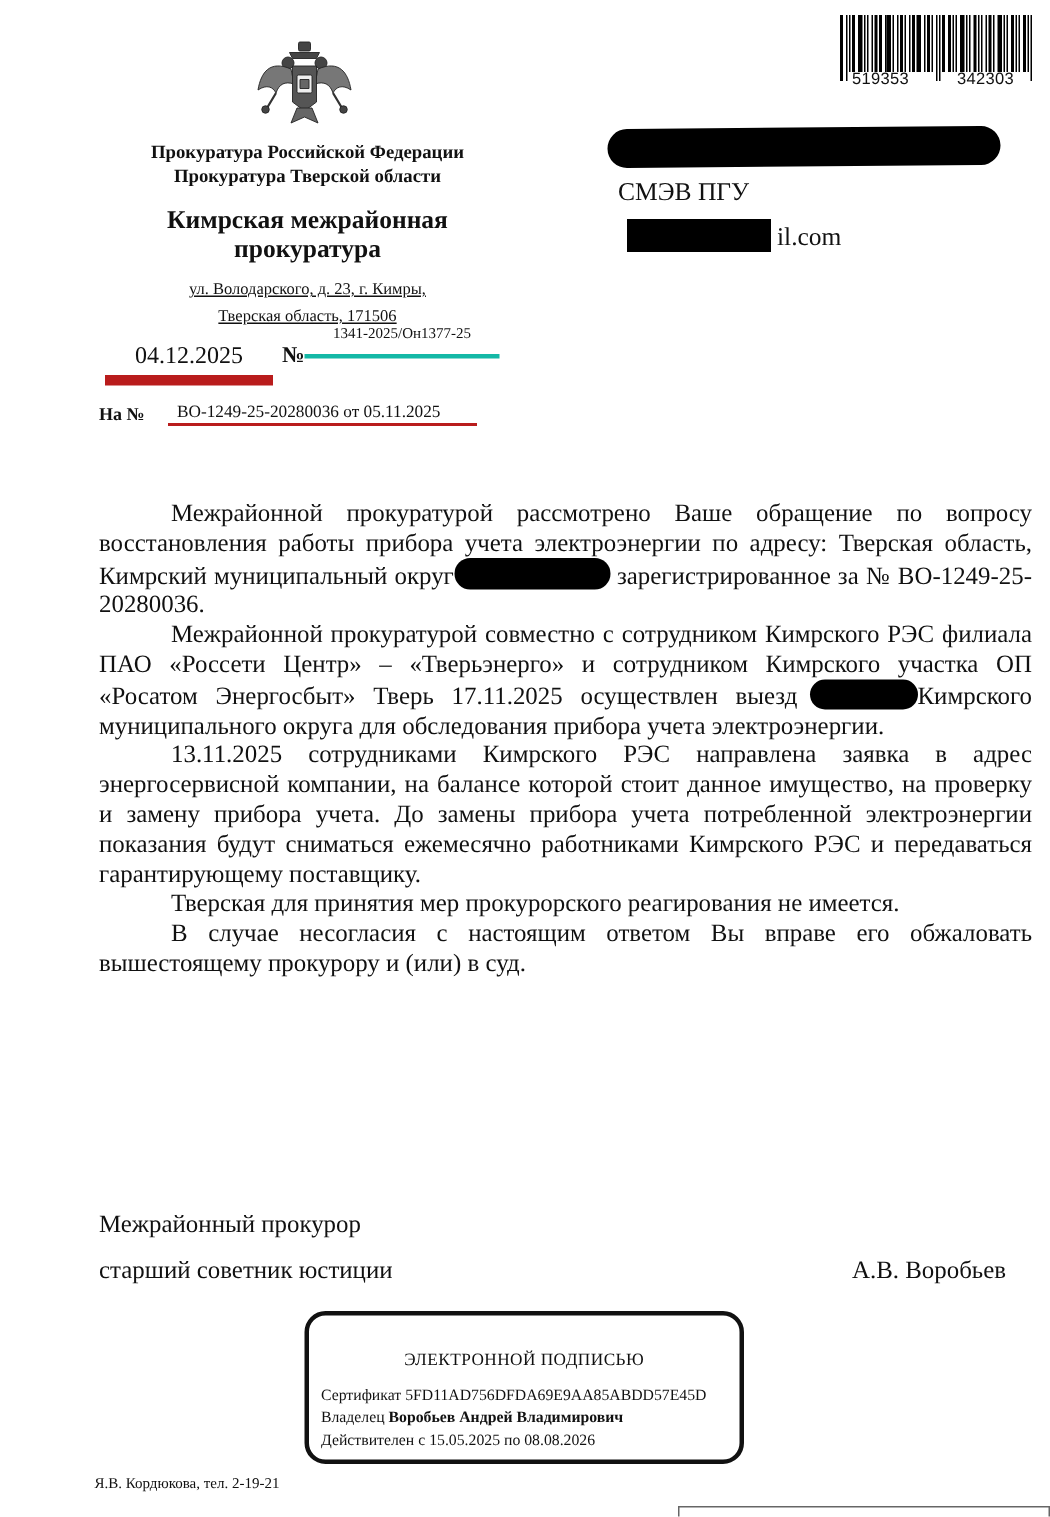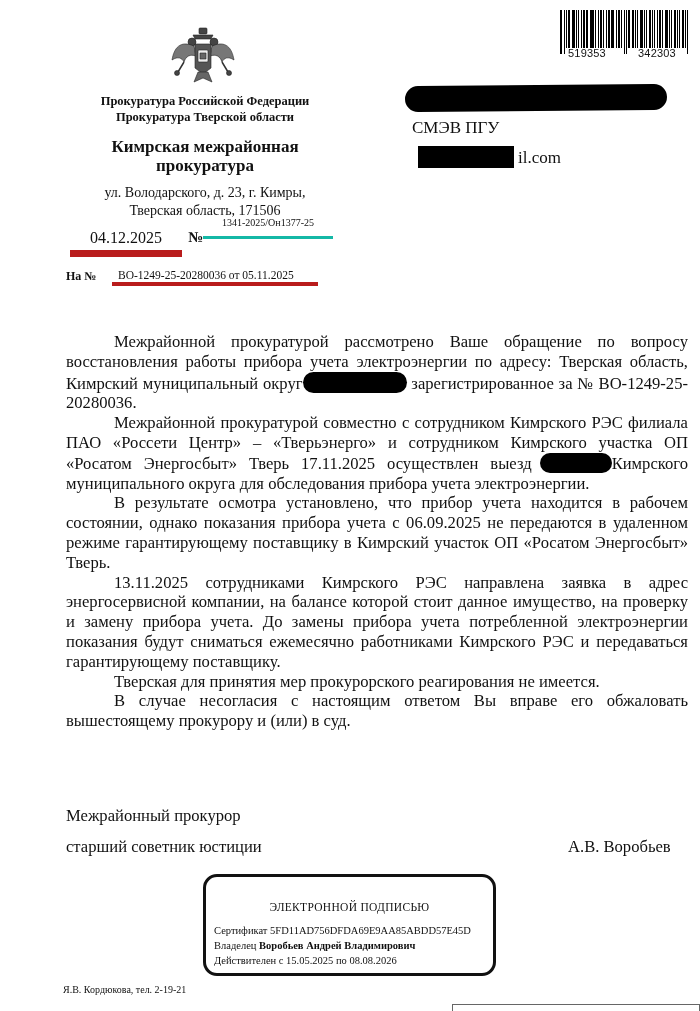--- a/index.html
+++ b/index.html
@@ -6,28 +6,28 @@
   html, body { width: 700px; height: 1011px; background: #ffffff; overflow: hidden; }
   body { position: relative; font-family: "Liberation Serif", "DejaVu Serif", serif; color: #111; }
 
   .abs { position: absolute; }
 
   
   .emblem { left: 168px; top: 26px; width: 70px; height: 62px; }
 
   .org-line { left: 60px; width: 290px; text-align: center; font-weight: bold; font-size: 12.5px; }
   .org-main { left: 60px; width: 290px; text-align: center; font-weight: bold; font-size: 17px; line-height: 19px; top: 137px; }
-  .org-addr { left: 60px; width: 290px; text-align: center; font-size: 14px; line-height: 18px; top: 184px; }
+  .org-addr { left: 60px; width: 290px; text-align: center; font-size: 11px; line-height: 18px; top: 184px; text-decoration: underline; }
 
   .date-field { left: 70px; top: 229px; width: 112px; font-size: 16px; text-align: center; border-bottom: 7px solid #b91c1c; padding-bottom: 3px; }
   .num-sign { left: 188px; top: 229px; font-size: 15px; font-weight: bold; }
   .num-field { left: 203px; top: 217px; width: 130px; font-size: 10px; text-align: center; border-bottom: 3px solid #14b8a6; padding-bottom: 8px; }
 
   .ref-label { left: 66px; top: 269px; font-size: 12px; font-weight: bold; }
-  .ref-field { left: 112px; top: 269px; width: 206px; font-size: 11.5px; border-bottom: 4px solid #b91c1c; padding: 0 0 1px 6px; }
+  .ref-field { left: 112px; top: 269px; width: 206px; font-size: 11.5px; border-bottom: 2px solid #b91c1c; padding: 0 0 1px 6px; }
 
   
   .barcode { left: 560px; top: 10px; width: 130px; height: 38px; display: flex; align-items: stretch; }
   .barcode span { display: block; background: #000; height: 100%; }
   .barcode-num { top: 47px; font-family: Liberation Sans, sans-serif; font-size: 11px; letter-spacing: 0.2px; }
 
   
   .redact-stroke { left: 405px; top: 85px; width: 262px; height: 26px; background: #000; border-radius: 14px; transform: rotate(-0.5deg); }
   .recipient-name { left: 412px; top: 118px; font-size: 17px; }
   .recipient-email { left: 412px; top: 148px; font-size: 17px; }
@@ -155,21 +155,20 @@
 <div class="abs redact-stroke"></div>
 <div class="abs recipient-name">СМЭВ ПГУ</div>
 <div class="abs recipient-email">
   <span style="display:inline-block;width:106px;"></span><span>il.com</span>
 </div>
 <div class="abs redact-box-email"></div>
 
 <div class="abs body-text">
   <p><span>Межрайонной прокуратурой рассмотрено Ваше обращение по вопросу восстановления работы прибора учета электроэнергии по адресу: Тверская область, Кимрский муниципальный округ</span><span class="redact-inline" style="width:104px;height:21px;"></span><span> зарегистрированное за № ВО-1249-25-20280036.</span></p>
   <p><span>Межрайонной прокуратурой совместно с сотрудником Кимрского РЭС филиала ПАО «Россети Центр» – «Тверьэнерго» и сотрудником Кимрского участка ОП «Росатом Энергосбыт» Тверь 17.11.2025 осуществлен выезд в д. </span><span class="redact-inline" style="width:72px;height:20px;margin-left:-48px;"></span><span>Кимрского муниципального округа для обследования прибора учета электроэнергии.</span></p>
-  <p>В результате осмотра установлено, что прибор учета находится в рабочем состоянии, однако показания прибора учета с 06.09.2025 не передаются в удаленном режиме гарантирующему поставщику в Кимрский участок ОП «Росатом Энергосбыт» Тверь.</p>
   <p>13.11.2025 сотрудниками Кимрского РЭС направлена заявка в адрес энергосервисной компании, на балансе которой стоит данное имущество, на проверку и замену прибора учета. До замены прибора учета потребленной электроэнергии показания будут сниматься ежемесячно работниками Кимрского РЭС и передаваться гарантирующему поставщику.</p>
   <p>Тверская для принятия мер прокурорского реагирования не имеется.</p>
   <p>В случае несогласия с настоящим ответом Вы вправе его обжаловать вышестоящему прокурору и (или) в суд.</p>
 </div>
 
 <div class="abs sig-title">Межрайонный прокурор</div>
 <div class="abs sig-rank">старший советник юстиции</div>
 <div class="abs sig-name">А.В. Воробьев</div>
 
 <div class="abs stamp">

